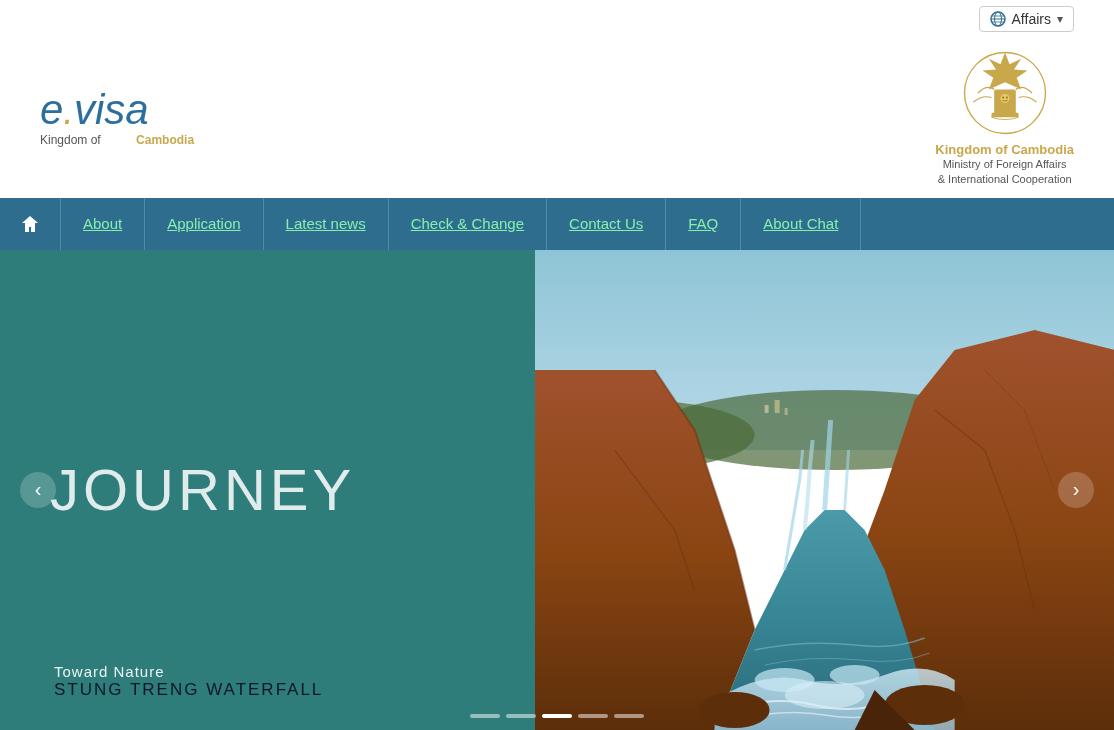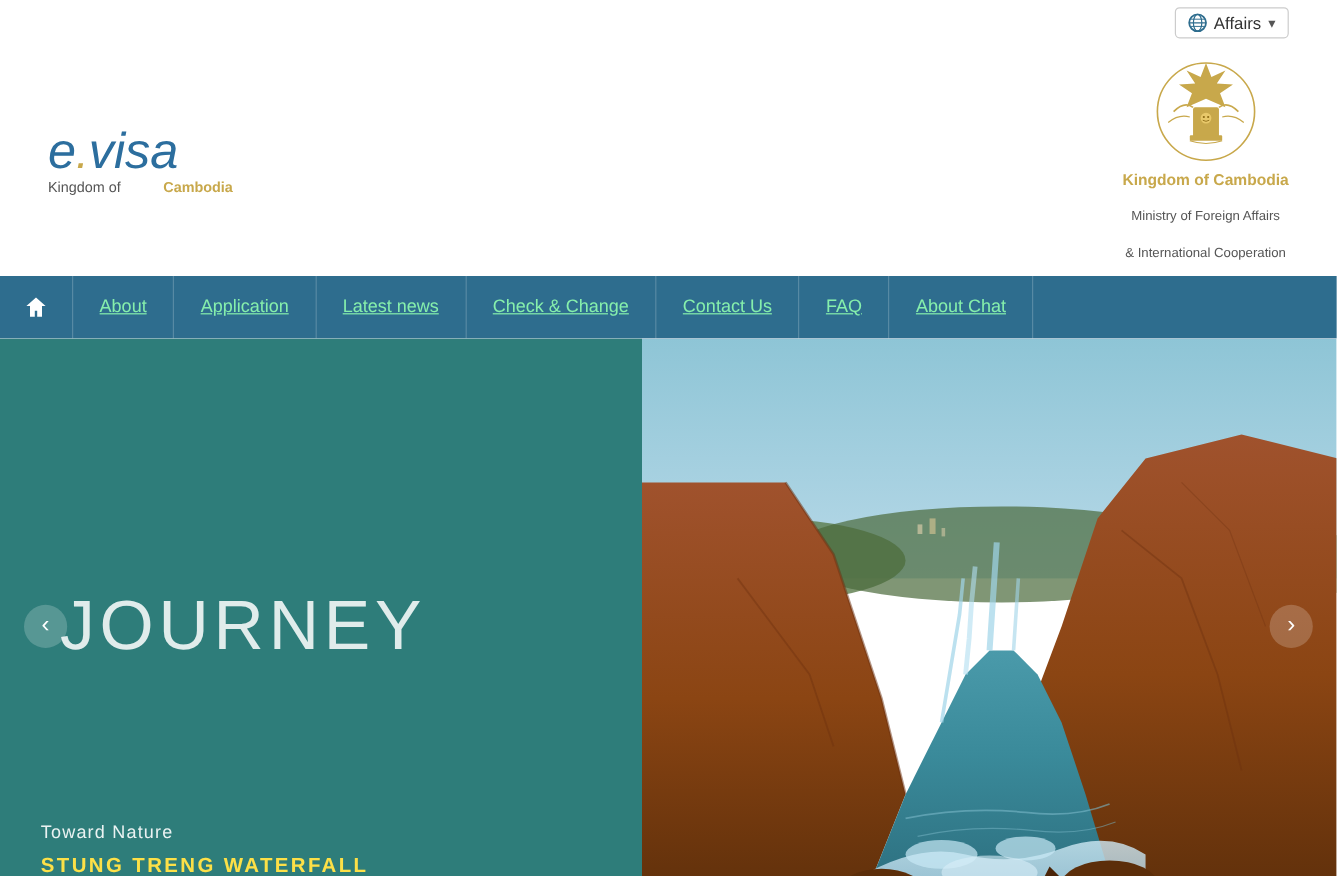--- a/index.html
+++ b/index.html
@@ -104,21 +104,20 @@
       font-size: 13px;
       font-weight: bold;
       color: #c8a84b;
       margin-top: 4px;
     }
 
     .emblem-subtitle {
       font-size: 11px;
       color: #555;
       line-height: 1.4;
-      margin-top: 16px;
     }
 
     
     nav {
       background: #2e6d8e;
       display: flex;
       align-items: center;
       height: 52px;
     }
 
@@ -170,37 +169,37 @@
       font-weight: 200;
       color: rgba(255,255,255,0.85);
       letter-spacing: 4px;
       line-height: 1;
       font-family: 'Arial', sans-serif;
     }
 
     .hero-caption {
       position: absolute;
       bottom: 30px;
-      left: 34px;
+      left: 54px;
     }
 
     .hero-caption-sub {
       font-size: 15px;
       color: rgba(255,255,255,0.9);
       font-weight: 300;
       letter-spacing: 1px;
     }
 
     .hero-caption-main {
       font-size: 17px;
-      color: #fde047;
-      font-weight: bold;
+      color: #0f172a;
+      font-weight: normal;
       letter-spacing: 2px;
       text-transform: uppercase;
-      margin-top: 10px;
+      margin-top: 0;
     }
 
     .hero-right {
       width: 52%;
       position: relative;
       overflow: hidden;
     }
 
     
     .carousel-prev, .carousel-next {

